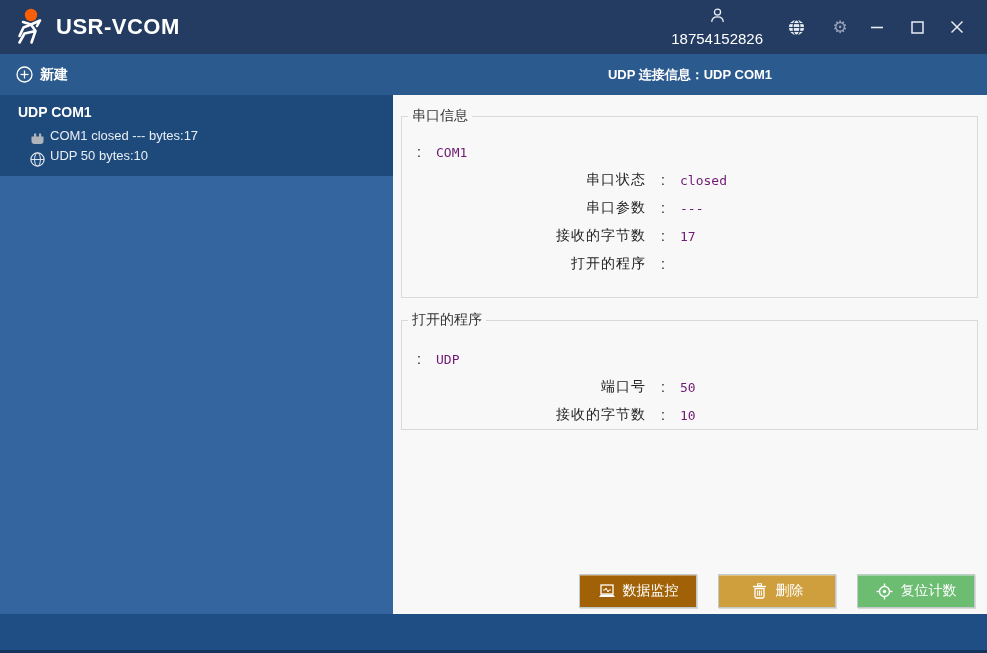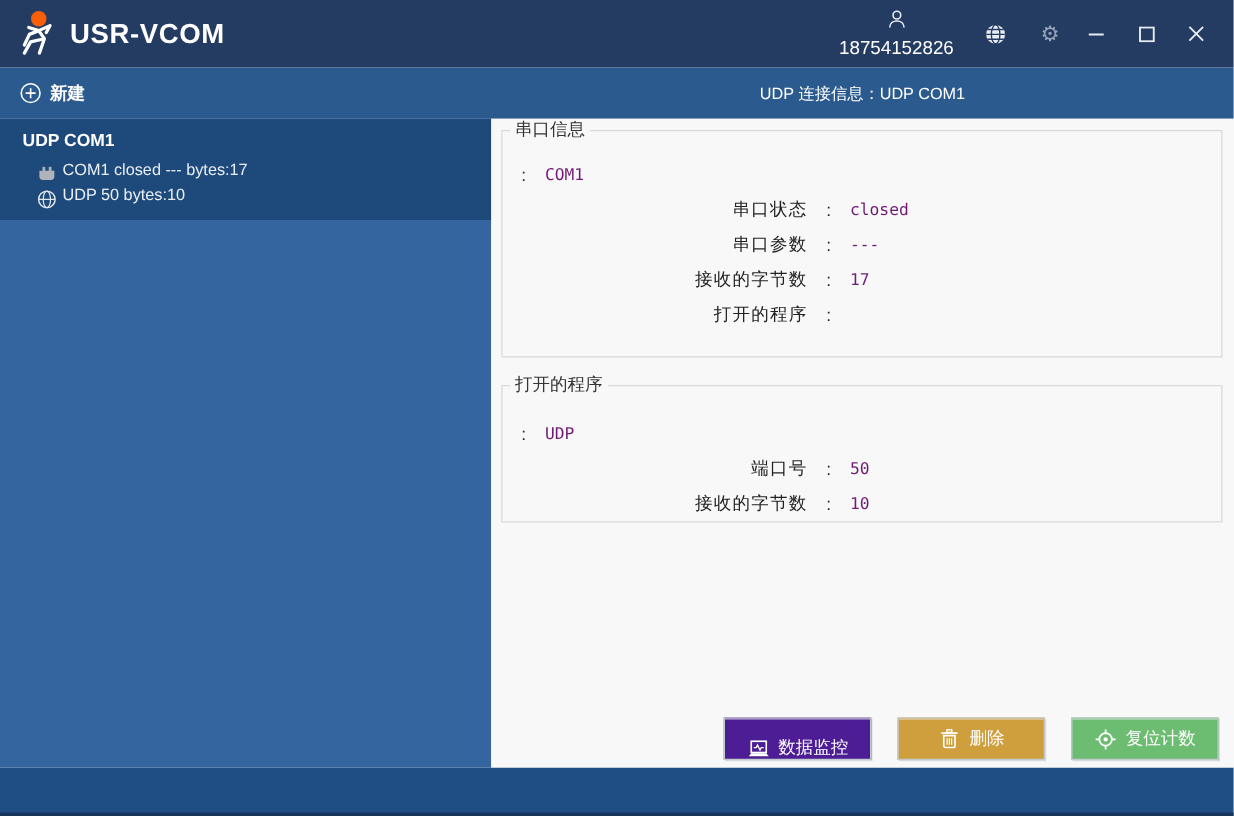--- a/index.html
+++ b/index.html
@@ -26,35 +26,35 @@
   .win-btn { width:40px; height:30px; font-size:15px; cursor:pointer; }
   .gear-glyph { font-size:17px; color:#97a3ba; line-height:1; }
 
   
   .navbar {
     height:41px; background:#2b5a8e; color:#fff; display:flex; align-items:center;
     position:relative; padding-left:16px;
   }
   .new-btn { display:flex; align-items:center; gap:7px; cursor:pointer; font-size:14px; font-weight:bold; }
   .conn-info {
-    position:absolute; left:393px; width:594px; text-align:center; font-size:13px; color:#fff;
+    position:absolute; left:393px; width:594px; text-align:center; font-size:13px; color:#fff;font-weight:bold;
   }
 
   
   .app-body { display:flex; height:519px; }
 
   .sidebar { width:393px; background:#34659e; flex:none; }
   .conn-item {
     background:#1d4a7b; padding:9px 12px 10px 18px; cursor:pointer; color:#fff;
   }
   .conn-item-title { font-size:14px; font-weight:bold; margin-bottom:6px; }
   .conn-item-row { display:flex; align-items:flex-end; gap:5px; font-size:13px; color:#e9eef5; padding-left:11px; line-height:20px; }
   .conn-item-row .row-icon { width:16px; height:14px; display:inline-flex; align-items:center; justify-content:center; flex:none; }
 
-  .main { flex:1; background:#f8f8f8; position:relative; padding:0 9px 0 8px; }
+  .main { flex:1; background:#f8f8f8; position:relative; padding:12px 9px 0 8px; }
 
   fieldset.info-box {
     border:1px solid #d9d9d9; background:transparent; padding:4px 0 0 0;
   }
   fieldset.info-box legend {
     font-size:14px; color:#333; margin-left:6px; padding:0 4px;
   }
   #serial-box { height:191px; }
   #network-box { margin-top:13px; height:119px; }
   .rows { padding-top:9px; }
@@ -67,21 +67,21 @@
   
   .btn-row {
     position:absolute; right:12px; bottom:6px; display:flex; gap:21px;
   }
   .act-btn {
     width:118px; height:34px; border:1px solid #c3cace; color:#fff; font-size:14px;
     display:flex; align-items:center; justify-content:center; gap:7px; cursor:pointer;
     box-shadow:inset 0 1px 0 rgba(255,255,255,.35), 1px 1px 0 rgba(0,0,0,.12);
     font-family:inherit;
   }
-  .btn-monitor { background:#4c1d95;align-items:flex-end; }
+  .btn-monitor { background:#a16207; }
   .btn-delete  { background:#cf9f3d; }
   .btn-reset   { background:#6cbd72; }
   .act-btn .b-icon { display:inline-flex; width:18px; height:16px; align-items:center; justify-content:center; }
 
   
   .bottombar { height:39px; background:#1f4e85; border-bottom:3px solid #16355c; }
 
   svg { display:block; }
 </style>
 </head>

